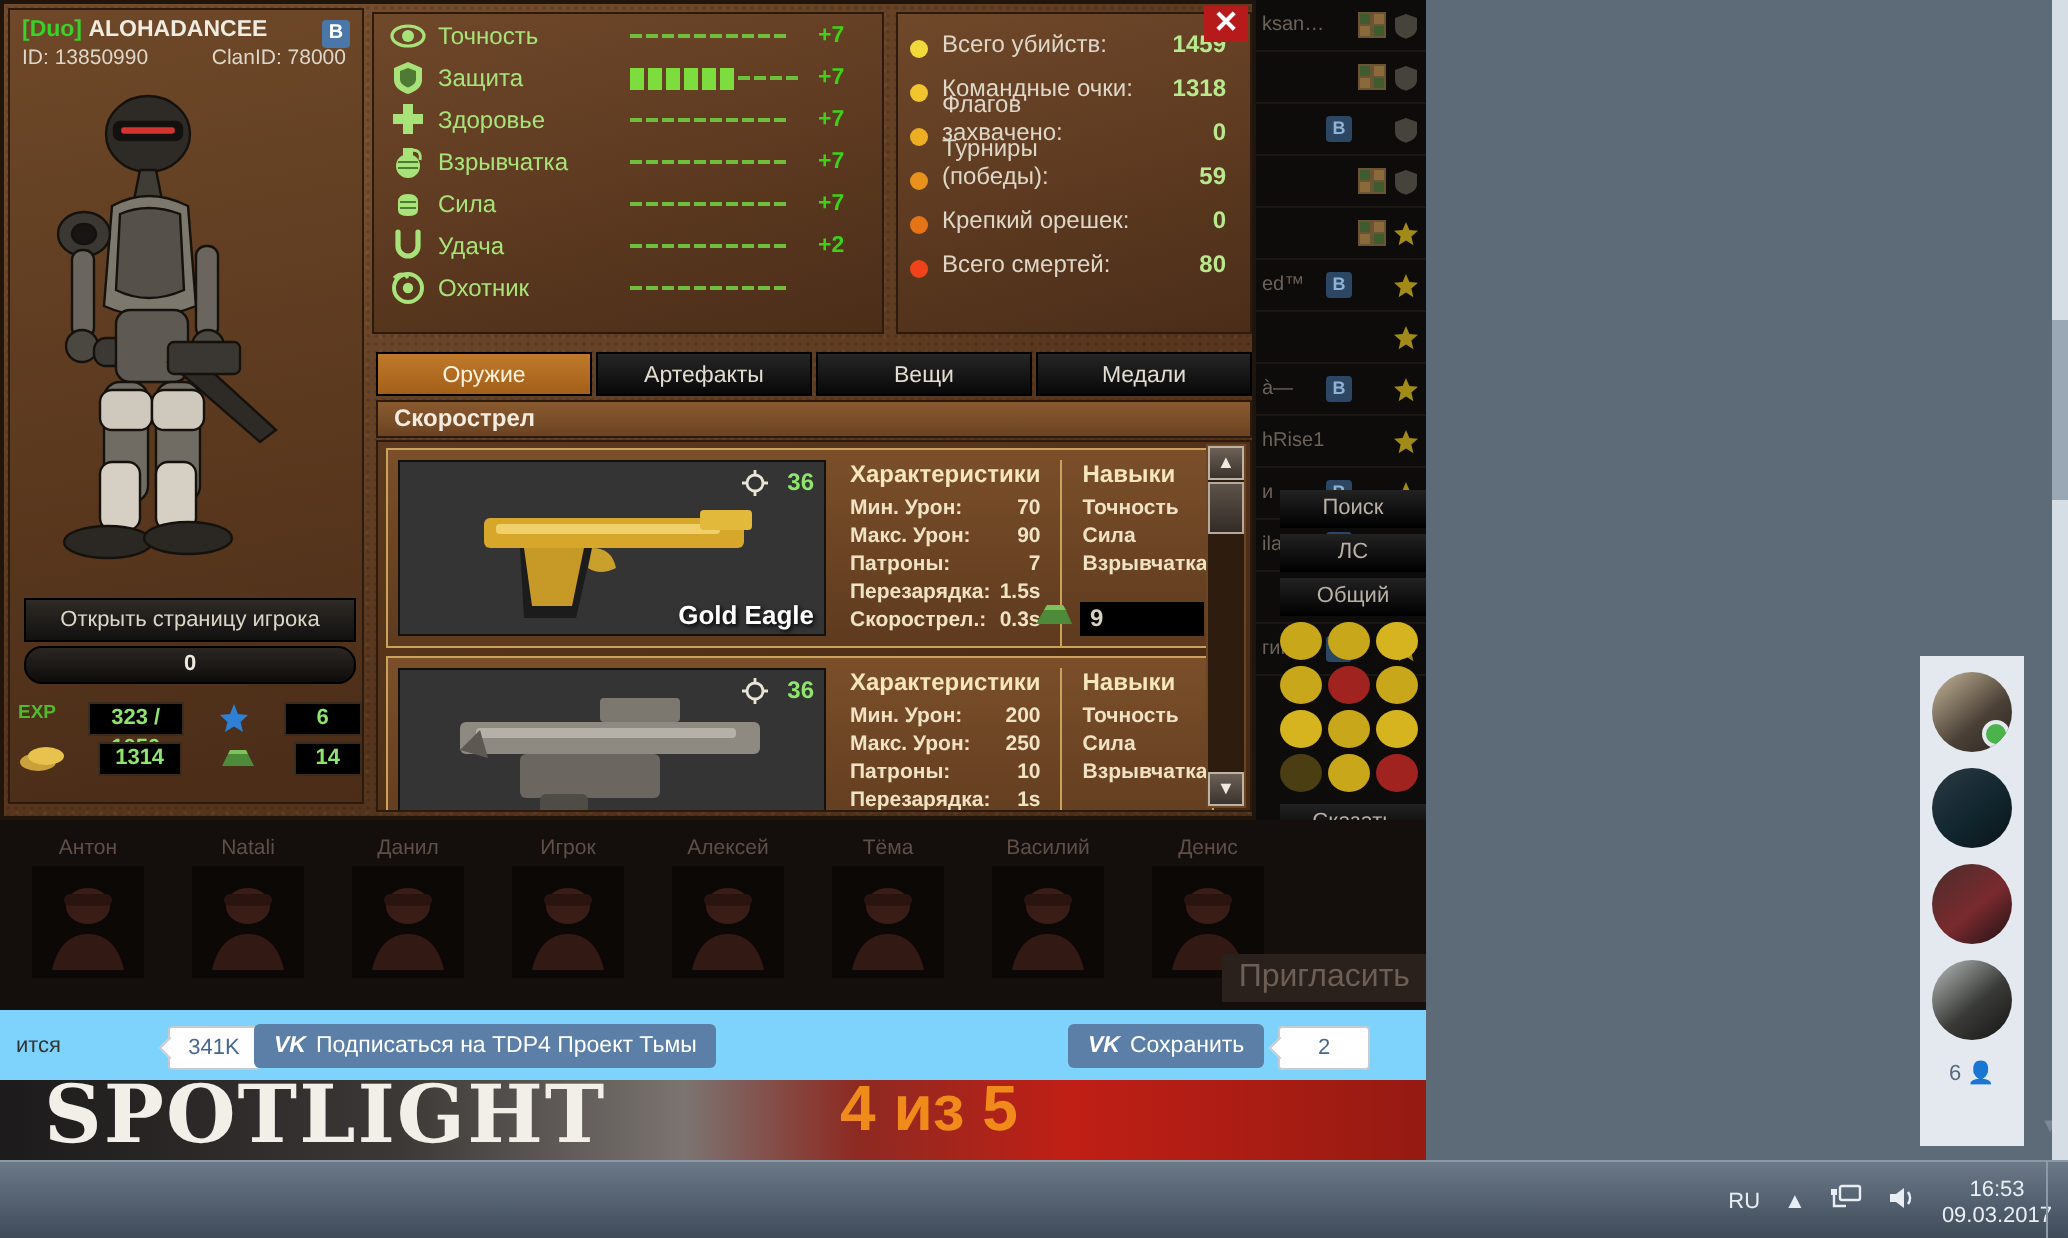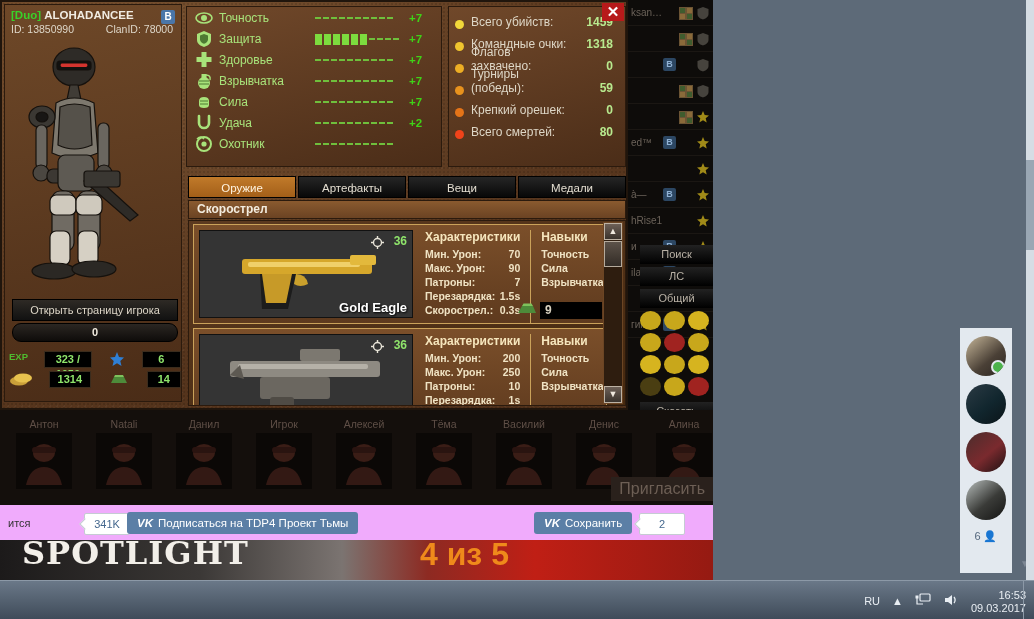--- a/index.html
+++ b/index.html
@@ -121,49 +121,49 @@
   .emo{width:21px;height:19px;border-radius:50%;}
 
   
   .friends{position:absolute;left:0;top:410px;width:713px;height:95px;background:#140f0c;}
   .fr{position:absolute;top:8px;width:72px;text-align:center;}
   .fr .fnm{color:#5f4f47;font-size:10.5px;margin-bottom:3px;}
   .fr .fav{width:56px;height:56px;margin:0 auto;background:#0a0706;}
   .invite{position:absolute;right:0;bottom:4px;background:#2a211c;color:#6d5f55;font-size:16px;padding:3px 8px;cursor:pointer;}
 
   
-  .vkbar{position:absolute;left:0;top:505px;width:713px;height:35px;background:#f0abfc;}
+  .vkbar{position:absolute;left:0;top:505px;width:713px;height:35px;background:#7dd3fc;}
   .vkcount{position:absolute;left:84px;top:8px;height:20px;min-width:34px;border:1px solid #c5cbd3;
            color:#45688e;font-size:11px;text-align:center;line-height:20px;padding:0 5px;border-radius:2px;background:#fff;}
   .vkcount:before{content:"";position:absolute;left:-4px;top:6px;width:7px;height:7px;background:#fff;
            border-left:1px solid #c5cbd3;border-bottom:1px solid #c5cbd3;transform:rotate(45deg);}
   .vklbl{position:absolute;left:8px;top:12px;color:#333;font-size:11px;}
   .vkbtn{position:absolute;background:#5b7fa6;color:#fff;font-size:11.5px;height:22px;line-height:22px;
          padding:0 10px;border-radius:3px;cursor:pointer;white-space:nowrap;}
   .vkglyph{font-weight:bold;font-style:italic;margin-right:5px;}
 
   
   .banner{position:absolute;left:0;top:540px;width:713px;height:40px;overflow:hidden;
           background:linear-gradient(90deg,#1c1a1a 0%,#3b3836 28%,#7b7471 48%,#8d2a22 60%,#c01f15 75%,#951a12 100%);}
-  .banner .bt{position:absolute;left:22px;top:-6px;color:#f2efe9;font-size:32px;font-weight:bold;
+  .banner .bt{position:absolute;left:22px;top:-6px;color:#f2efe9;font-size:40px;font-weight:bold;
               letter-spacing:1px;font-family:"DejaVu Serif",serif;}
   .banner .bn{position:absolute;left:420px;top:-4px;color:#ef8a1b;font-size:32px;font-weight:bold;}
 
   
   .vkcol{position:absolute;left:960px;top:328px;width:52px;height:245px;background:#e3e9ef;}
   .vkav{width:40px;height:40px;border-radius:50%;margin:8px auto 0 auto;position:relative;overflow:hidden;}
   .online{position:absolute;right:1px;bottom:2px;width:10px;height:10px;border-radius:50%;background:#4bb34b;border:2px solid #e3e9ef;}
   .vkfoot{text-align:center;color:#55687e;font-size:11px;margin-top:10px;}
   .vkarrow{position:absolute;right:-18px;bottom:4px;color:#7c8794;font-size:10px;}
 
   
   .taskbar{position:absolute;left:0;top:580px;width:1034px;height:39px;
            background:linear-gradient(#6a7888,#3e4a58);border-top:1px solid #8c99a7;}
   .tray{position:absolute;right:8px;top:0;height:39px;display:flex;align-items:center;gap:12px;color:#e9eef3;font-size:11px;}
-  .clock{text-align:right;line-height:13px;padding-top:3px;}
+  .clock{text-align:center;line-height:13px;padding-top:3px;}
   .showdesk{position:absolute;right:0;top:0;width:10px;height:39px;border-left:1px solid #8c99a7;}
   .side-sb{position:absolute;left:1026px;top:0;width:8px;height:580px;background:#d6dde4;}
   .side-sb i{position:absolute;left:0;top:160px;width:8px;height:90px;background:#9aa7b4;display:block;}
 </style>
 </head>
 <body>
 
 <div id="root">
   <div class="desktop"></div>
   <div class="wall">
@@ -705,29 +705,20 @@
           </div>
 
         <div class="scroll">
           <div class="sbtn">▲</div>
           <div class="sthumb"></div>
           <div class="sbtn" style="position:absolute;left:0;bottom:0">▼</div>
         </div>
       </div>
 
       <div class="friends" id="friends">
-          <div class="fr" style="left: 648px;">
-            <div class="fnm">Алина</div>
-            <div class="fav"><svg viewBox="0 0 56 56" width="56" height="56">
-                <rect width="56" height="56" fill="#0b0806"></rect>
-                <ellipse cx="28" cy="20" rx="11" ry="9" fill="#3a1d16"></ellipse>
-                <path d="M10 52 q4-18 18-18 q14 0 18 18 Z" fill="#331914"></path>
-                <rect x="16" y="14" width="24" height="6" rx="3" fill="#2a1410"></rect>
-              </svg></div>
-          </div>
           <div class="fr" style="left: 568px;">
             <div class="fnm">Денис</div>
             <div class="fav"><svg viewBox="0 0 56 56" width="56" height="56">
                 <rect width="56" height="56" fill="#0b0806"></rect>
                 <ellipse cx="28" cy="20" rx="11" ry="9" fill="#3a1d16"></ellipse>
                 <path d="M10 52 q4-18 18-18 q14 0 18 18 Z" fill="#331914"></path>
                 <rect x="16" y="14" width="24" height="6" rx="3" fill="#2a1410"></rect>
               </svg></div>
           </div>
           <div class="fr" style="left: 488px;">

